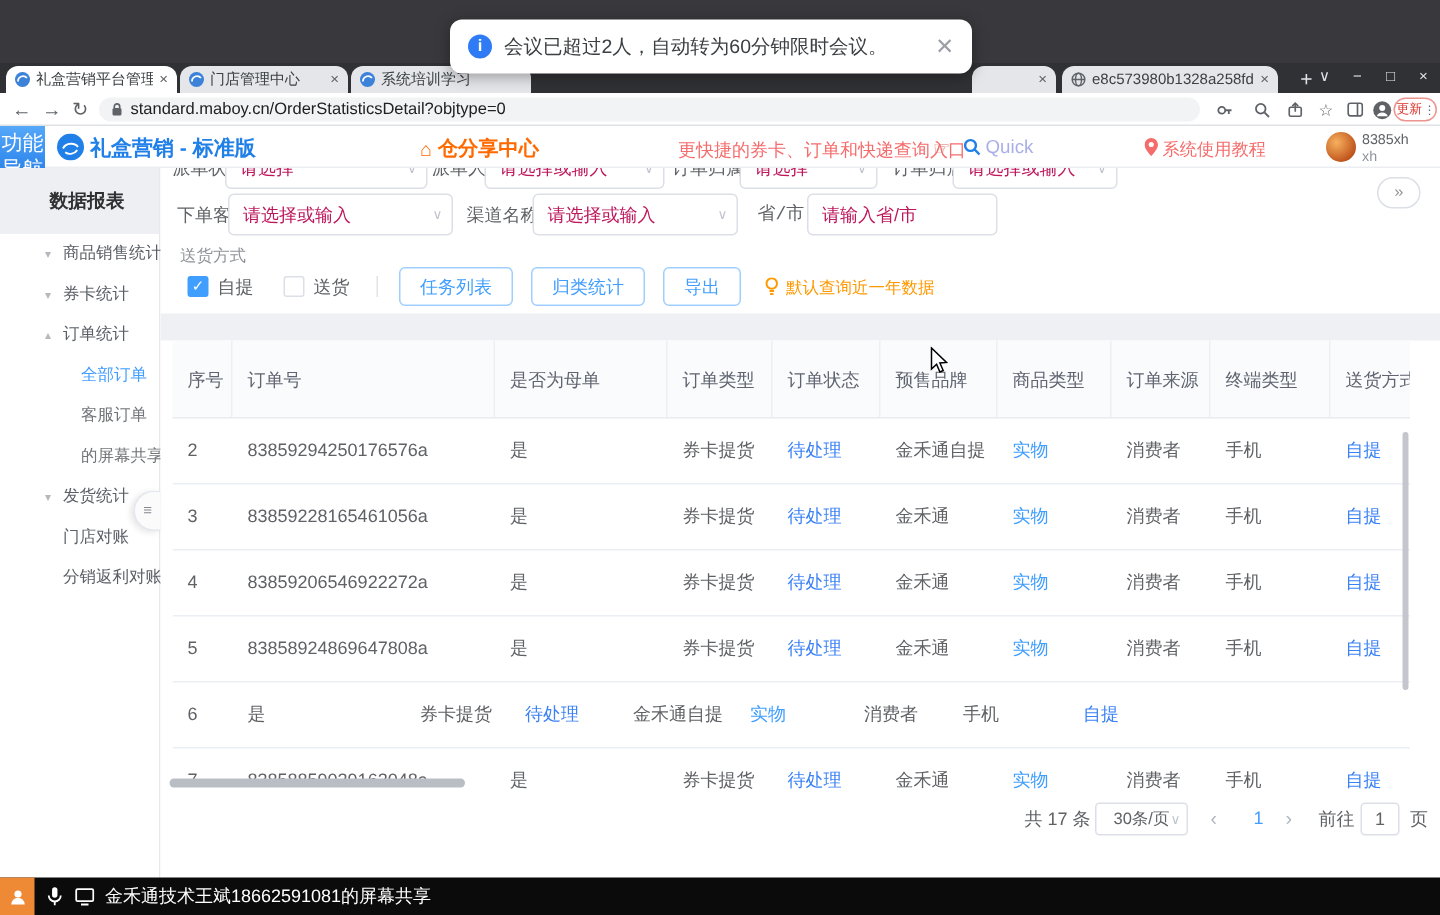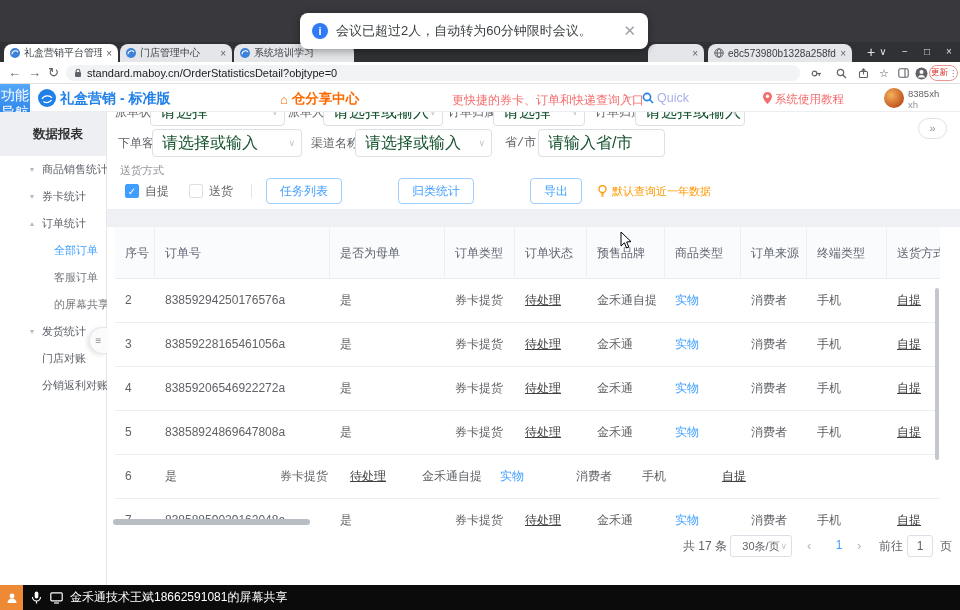--- a/index.html
+++ b/index.html
@@ -83,21 +83,21 @@
 
   
   .content { position:absolute; left:107px; top:112px; width:853px; height:473px; background:#fff;
              overflow:hidden; }
   .f-row { position:absolute; left:0; right:0; height:28px; }
   .f-row1 { top:-14px; } .f-row2 { top:17px; }
   .f-label { position:absolute; top:0; height:28px; line-height:28px; font-size:12px; color:#606266;
              white-space:nowrap; }
   .f-box { position:absolute; top:0; height:28px; border:1px solid #dcdfe6; border-radius:4px;
            background:#fff; }
-  .f-ph { display:block; line-height:26px; padding-left:9px; font-size:16px; color:#14532d;
+  .f-ph { display:block; line-height:26px; padding-left:9px; font-size:12px; color:#be185d;
           white-space:nowrap; overflow:hidden; }
   .f-arr { position:absolute; right:6px; top:0; line-height:26px; font-size:9px; color:#c0c4cc; }
   .expand { position:absolute; left:811px; top:6px; width:29px; height:21px; border:1px solid #dcdfe6;
             border-radius:11px; text-align:center; line-height:19px; color:#909399; font-size:11px;
             background:#fff; }
 
   .tb-label { position:absolute; left:13px; top:51px; font-size:11px; color:#909399; }
   .tb-row { position:absolute; left:18px; top:65px; height:28px; display:flex; align-items:center; }
   .cb { width:14px; height:14px; border:1px solid #dcdfe6; border-radius:2px; background:#fff;
         font-size:10px; line-height:13px; text-align:center; color:#fff; flex:none; }
@@ -114,21 +114,21 @@
 
   .table { position:absolute; left:8px; top:115px; width:825px; }
   .t-head { display:flex; height:52px; background:#fafbfc; border-bottom:1px solid #e9ecf0; }
   .t-hcell { line-height:52px; padding-left:10px; font-size:12px; color:#5f6470;
              border-right:1px solid #edeff3; white-space:nowrap; overflow:hidden; }
   .t-hcell:last-child { border-right:none; }
   .t-body { height:253px; overflow:hidden; }
   .t-row { display:flex; height:44px; border-bottom:1px solid #ebeef5; }
   .t-cell { line-height:43px; padding-left:10px; font-size:12px; color:#606266; white-space:nowrap;
             overflow:hidden; }
-  .t-cell.warn { color:#404040;text-decoration:underline; }
+  .t-cell.warn { color:#3b82f6; }
   .t-cell.link { color:#409eff; }
 
   .hthumb { position:absolute; left:6px; top:407px; width:197px; height:6px; background:#b9bdc4;
             border-radius:3px; }
   .vthumb { position:absolute; left:828px; top:176px; width:4px; height:172px; background:#c3c7cd;
             border-radius:2px; }
 
   .pag { position:absolute; left:0; top:422px; width:853px; height:24px; font-size:12px; color:#606266; }
   .pag-total { position:absolute; left:576px; top:4px; }
   .pag-size { position:absolute; left:623px; top:1px; width:62px; height:22px; border:1px solid #dcdfe6;
@@ -349,21 +349,21 @@
 
     <div class="tb-label">送货方式</div>
     <div class="tb-row">
       <span style="display:flex;align-items:center;">
           <span class="cb checked">✓</span>
           <span class="cb-label">自提</span>
           <span class="cb" style="margin-left: 20px;"></span>
           <span class="cb-label">送货</span>
         </span>
       <span class="vdiv"></span>
-      <span style="display:flex;align-items:center;gap:44px;">
+      <span style="display:flex;align-items:center;">
           <span class="tb-btn">任务列表</span>
           <span class="tb-btn">归类统计</span>
           <span class="tb-btn">导出</span>
         </span>
       <span class="tip">
         <svg width="9" height="12">
             <circle cx="4.5" cy="4" r="3.5" fill="none" stroke="#ff9900" stroke-width="1.3"></circle>
             <line x1="3" y1="9" x2="6" y2="9" stroke="#ff9900" stroke-width="1.3"></line>
             <line x1="3.4" y1="11" x2="5.6" y2="11" stroke="#ff9900" stroke-width="1.3"></line>
           </svg>

